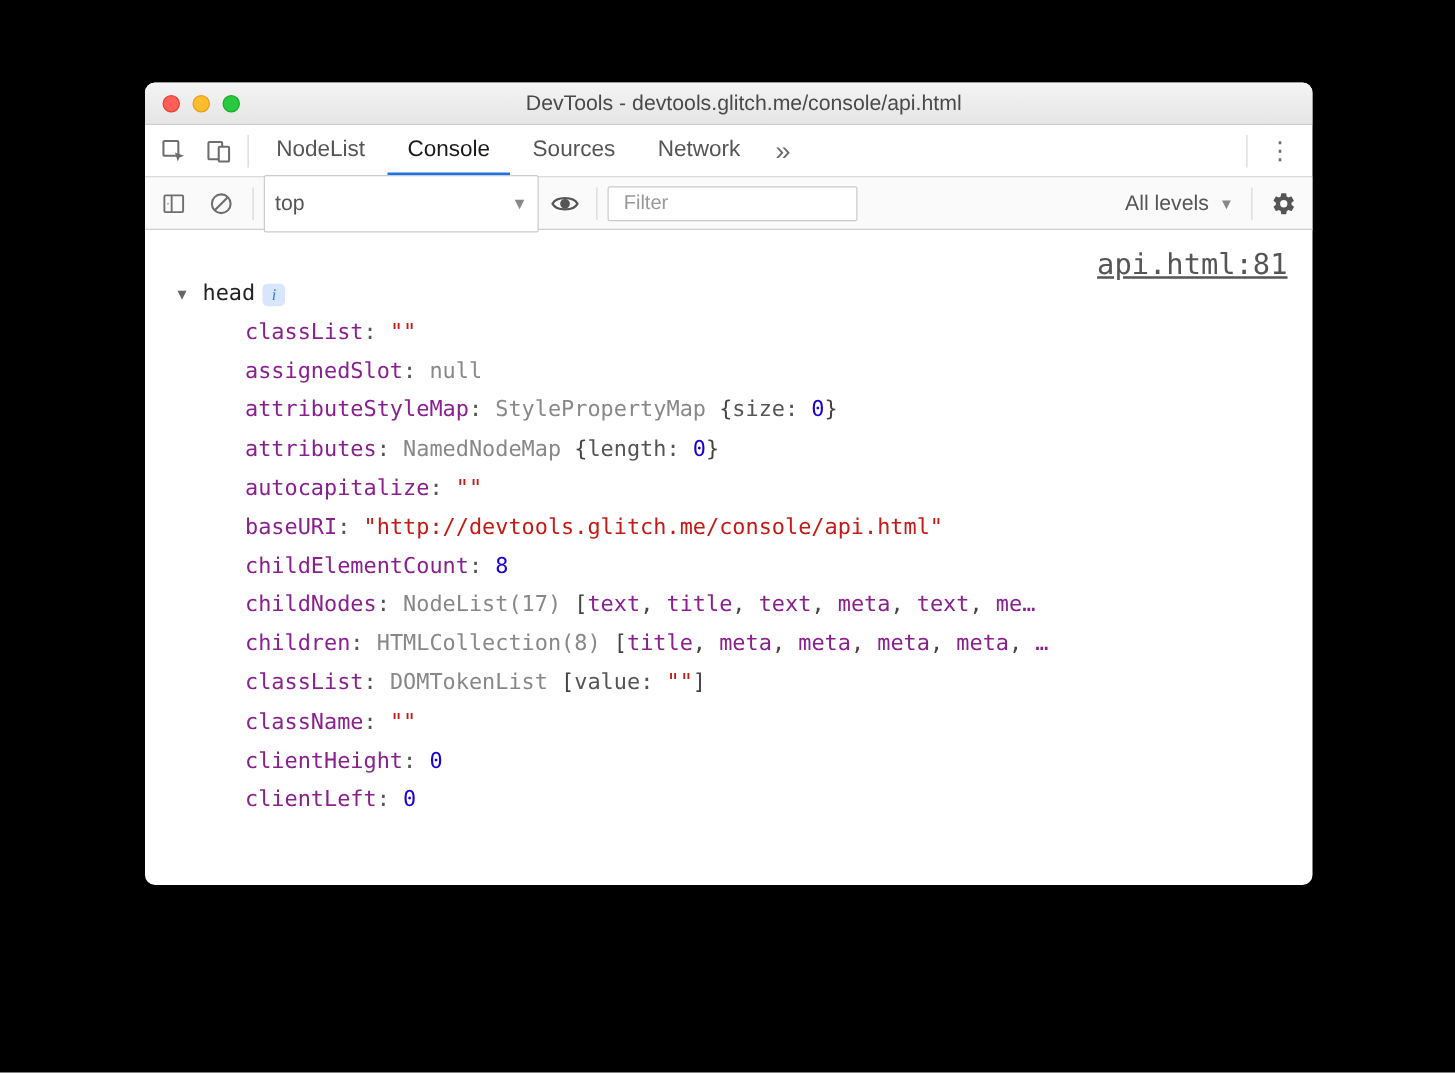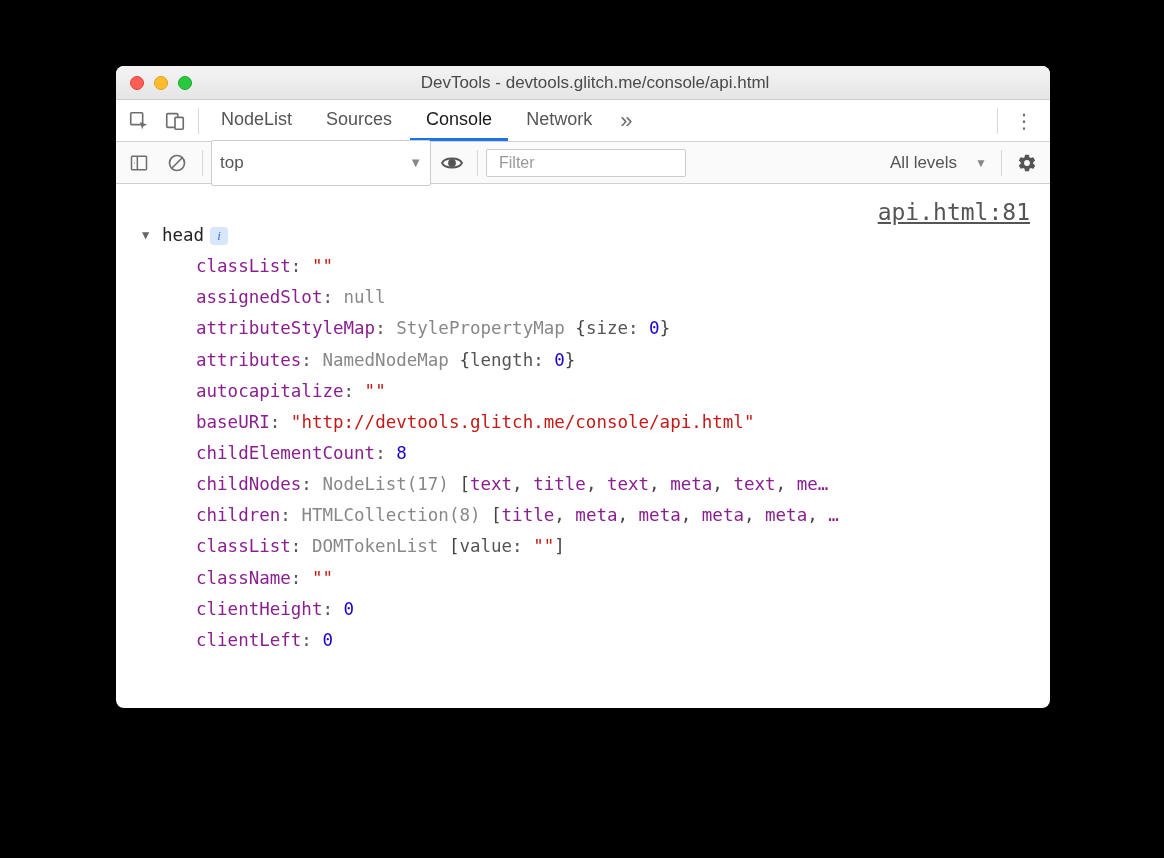--- a/index.html
+++ b/index.html
@@ -113,21 +113,21 @@
     height: 28px;
     border: 1px solid #ccc;
     background: #fff;
     padding: 0 12px;
     font-size: 16px;
     color: #333;
     border-radius: 2px;
   }
   .filter-input::placeholder { color: #999; }
   .levels {
-    display:flex; align-items:center; gap:18px;
+    display:flex; align-items:center; gap:8px;
     font-size: 17px; color:#555; cursor:pointer; padding: 0 6px;
   }
   .gear-btn { width:34px; height:34px; display:flex; align-items:center; justify-content:center; cursor:pointer; color:#555; }
   
   .console-body {
     flex: 1;
     overflow: hidden;
     padding: 10px 18px 10px 26px;
     font-family: Menlo, Consolas, monospace;
     font-size: 17.5px;
@@ -190,22 +190,22 @@
     </div>
     <div class="icon-btn">
       <svg width="22" height="22" viewBox="0 0 24 24" fill="none" stroke="currentColor" stroke-width="1.8">
         <rect x="3" y="4" width="12" height="15" rx="1"></rect>
         <rect x="12" y="8" width="9" height="13" rx="1" fill="#fff"></rect>
       </svg>
     </div>
     <div class="divider"></div>
     <div class="tabs">
       <div class="tab">NodeList</div>
+      <div class="tab active">Console</div>
       <div class="tab">Sources</div>
-      <div class="tab active">Console</div>
       <div class="tab">Network</div>
       <div class="more-tabs">»</div>
     </div>
     <div class="spacer"></div>
     <div class="divider"></div>
     <div class="kebab">⋮</div>
   </div>
 
   <div class="toolbar">
     <div class="icon-btn">

